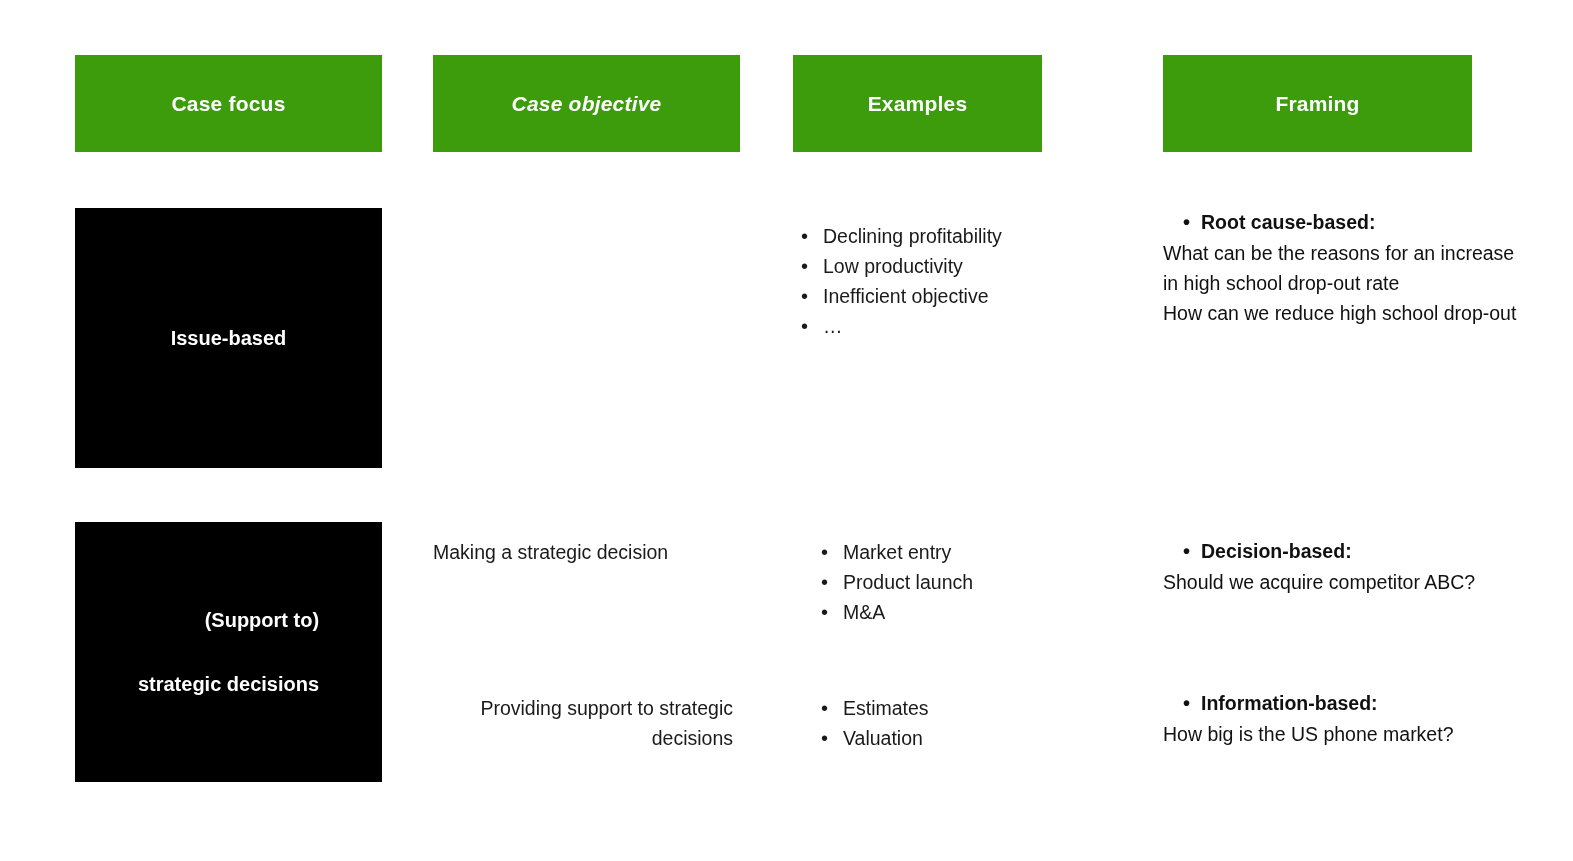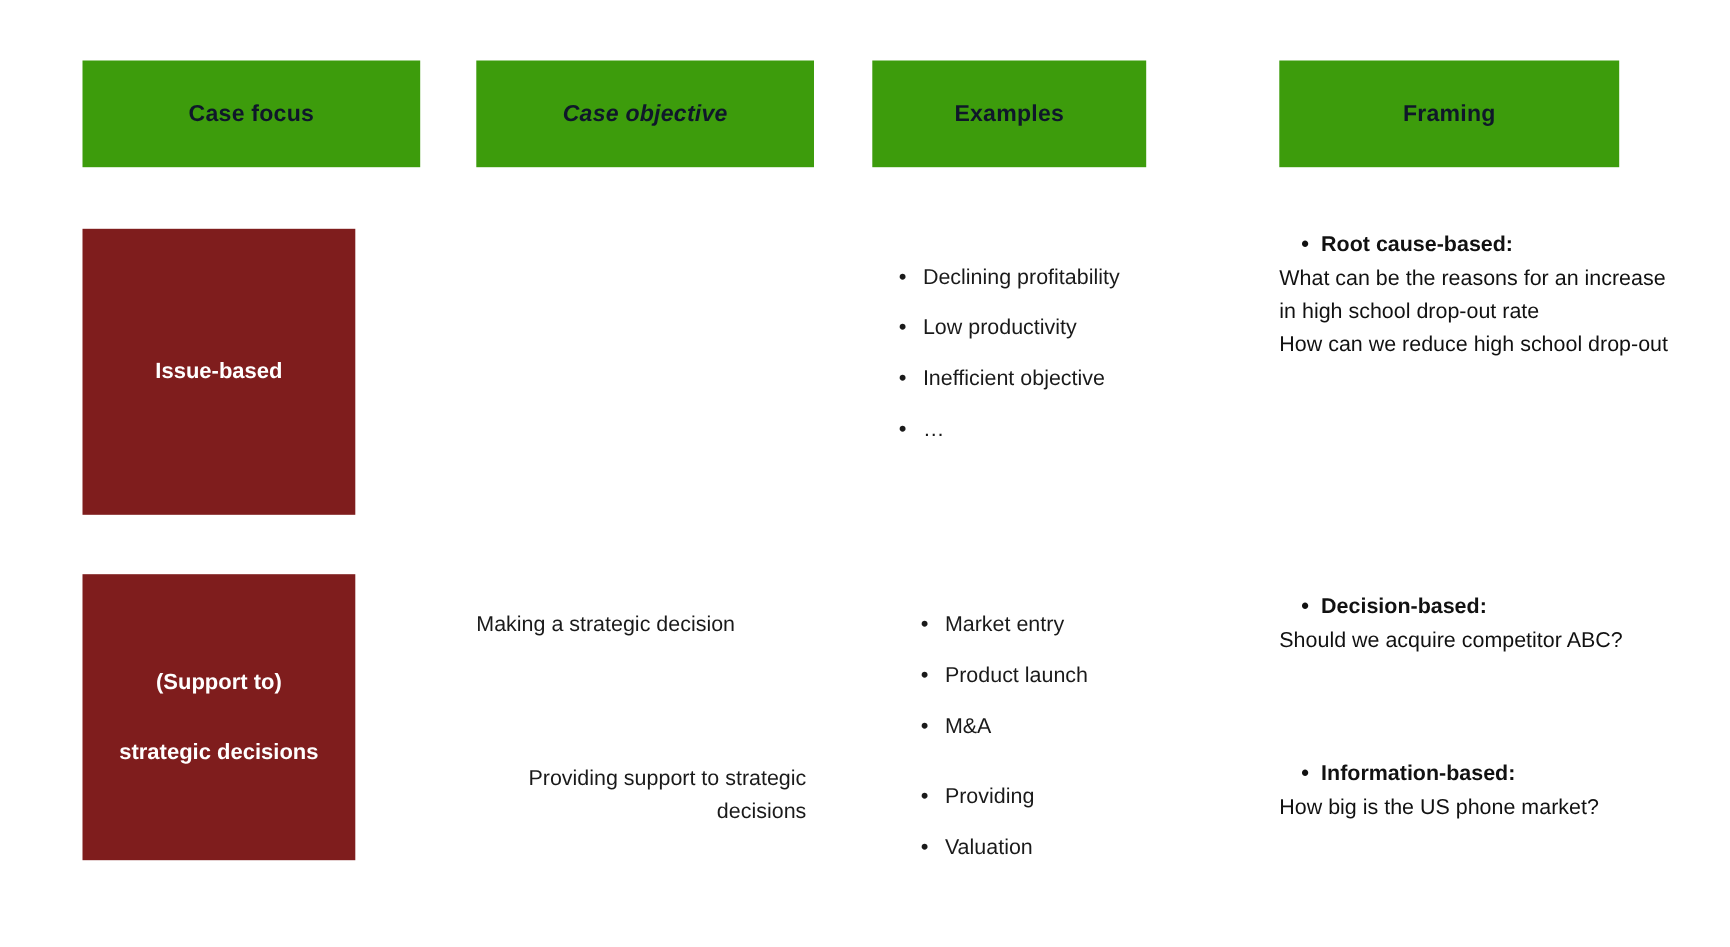--- a/index.html
+++ b/index.html
@@ -32,40 +32,40 @@
   .header-cell {
     position: absolute;
     top: 0;
     height: 97px;
     background: #3d9c0c;
     display: flex;
     align-items: center;
     justify-content: center;
   }
   .header-cell span {
-    color: #0f172a;
+    color: #ffffff;
     font-size: 21px;
     font-weight: 600;
     letter-spacing: 0.2px;
   }
   .hc-0 { left: 75px;  width: 307px; }
   .hc-1 { left: 433px; width: 307px; font-style: italic; }
   .hc-2 { left: 793px; width: 249px; }
   .hc-3 { left: 1163px; width: 309px; }
 
   
   .focus-block {
     position: absolute;
     left: 75px;
-    width: 248px;
-    background: #7f1d1d;
+    width: 307px;
+    background: #000000;
     display: flex;
     align-items: center;
     justify-content: center;
-    text-align: center;
+    text-align: right;
   }
   .focus-block span {
     color: #ffffff;
     font-size: 20px;
     font-weight: 600;
     line-height: 1.6;
     display: block;
   }
   .fb-0 { top: 208px; height: 260px; }
   .fb-1 { top: 522px; height: 260px; }
@@ -81,21 +81,21 @@
     margin: 0;
   }
 
   ul.bullets {
     margin: 0;
     padding: 0 0 0 26px;
     list-style: none;
   }
   ul.bullets li {
     position: relative;
-    margin: 16px;
+    margin: 0;
     padding: 0 0 0 4px;
     line-height: 30px;
   }
   ul.bullets li::before {
     content: "\2022";
     position: absolute;
     left: -18px;
     top: 0;
     font-size: 20px;
     line-height: 30px;
@@ -124,21 +124,21 @@
     font-weight: 700;
     font-size: 20px;
   }
   .framing-body {
     padding-left: 0;
     line-height: 30px;
   }
 
   
   .obj-1 { left: 433px; top: 221px; width: 300px; }
-  .obj-2 { left: 433px; top: 537px; width: 300px; margin-top: 16px; }
+  .obj-2 { left: 433px; top: 537px; width: 300px; }
   .obj-3 { left: 433px; top: 693px; width: 300px; text-align: right; }
 
   .ex-1 { left: 793px; top: 221px; width: 330px; }
   .ex-2 { left: 813px; top: 537px; width: 310px; }
   .ex-3 { left: 813px; top: 693px; width: 310px; }
 
   .fr-1 { top: 207px; }
   .fr-2 { top: 536px; }
   .fr-3 { top: 688px; }
 </style>
@@ -200,21 +200,21 @@
   <div class="cell ex-2">
     <ul class="bullets">
       <li>Market entry</li>
       <li>Product launch</li>
       <li>M&amp;A</li>
     </ul>
   </div>
 
   <div class="cell ex-3">
     <ul class="bullets">
-      <li>Providing</li>
+      <li>Estimates</li>
       <li>Valuation</li>
     </ul>
   </div>
 
   <div class="framing-group fr-2">
     <div class="framing-head">Decision-based:</div>
     <div class="framing-body">Should we acquire competitor ABC?</div>
   </div>
 
   <div class="framing-group fr-3">

